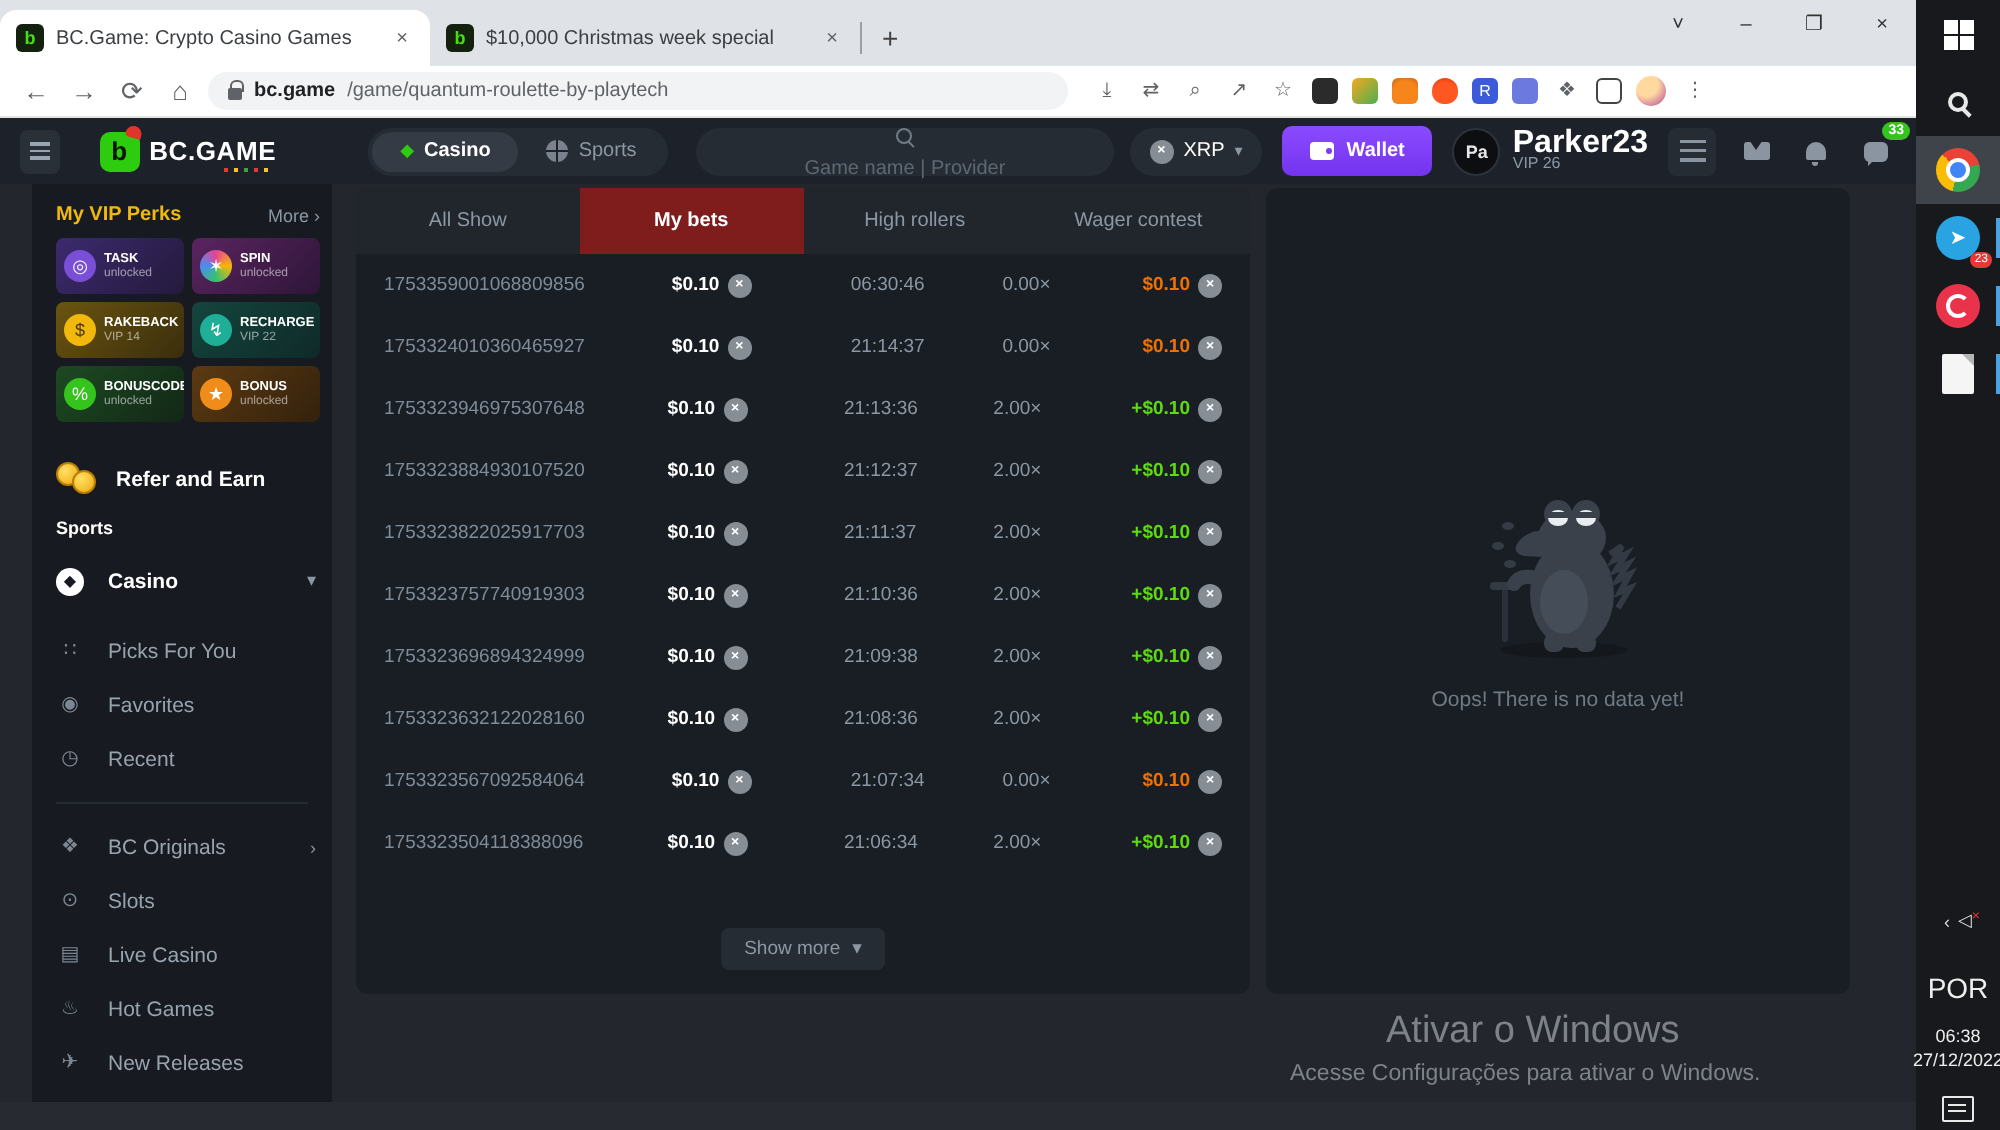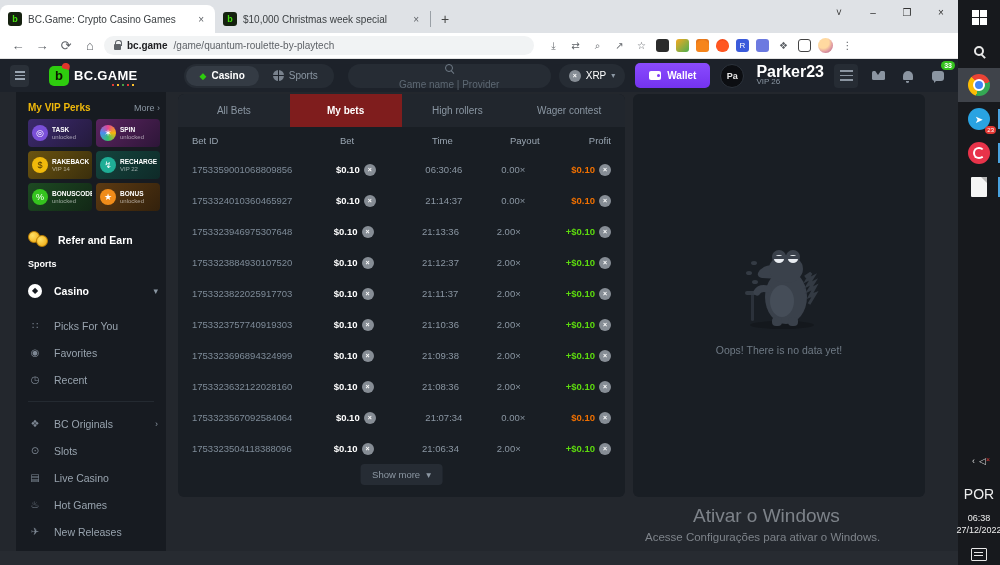--- a/index.html
+++ b/index.html
@@ -75,21 +75,21 @@
   .mag2 { width:8px; height:8px; border:1.4px solid #707b87; border-radius:50%; position:relative; flex:none; }
   .mag2:after { content:""; position:absolute; width:1.4px; height:4px; background:#707b87; transform:rotate(-45deg); bottom:-3px; right:-1px; }
   .search-ph { font-size:10px; color:#5d6873; }
   .hdr-right { margin-left:auto; display:flex; align-items:center; gap:10px; }
   .xrp-sel { display:flex; align-items:center; gap:5px; background:#262c34; border-radius:13px; height:24px; padding:0 10px; color:#fff; font-size:10px; }
   .coin { display:inline-flex; width:12px; height:12px; border-radius:50%; background:#868d95; color:#fff; font-size:7px; font-weight:bold; align-items:center; justify-content:center; flex:none; }
   .chev { color:#8b97a3; font-size:8px; }
   .wallet-btn { display:flex; align-items:center; gap:6px; background:linear-gradient(180deg,#8a4bff,#7433ee); color:#fff; font-size:10px; font-weight:bold; height:25px; padding:0 14px; border-radius:5px; }
   .wallet-ic { width:12px; height:9px; background:#fff; border-radius:2px; position:relative; }
   .wallet-ic:after { content:""; position:absolute; right:1px; top:3px; width:3px; height:3px; background:#7d3bf5; border-radius:50%; }
-  .user { display:flex; align-items:center; gap:12px; }
+  .user { display:flex; align-items:center; gap:6px; }
   .user-avatar { width:24px; height:24px; border-radius:50%; background:#0c0e12; color:#e8e8e8; font-weight:bold; font-size:9px; display:flex; align-items:center; justify-content:center; border:1px solid #2c333c; }
   .user-name { color:#fff; font-size:16px; font-weight:bold; line-height:11px; }
   .user-vip { color:#8b97a3; font-size:8px; }
   .hdr-ic { position:relative; width:20px; height:20px; display:flex; align-items:center; justify-content:center; }
   .listic { width:13px; height:11px; background:repeating-linear-gradient(180deg,#8b95a1 0 1.6px,transparent 1.6px 4.6px); }
   .listic-box { width:24px; height:24px; background:#262c34; border-radius:4px; display:flex; align-items:center; justify-content:center; }
   .envic { width:13px; height:9px; background:#8b95a1; border-radius:1.5px; position:relative; overflow:hidden; }
   .envic:after { content:""; position:absolute; left:1px; right:1px; top:-4px; height:8px; background:#1d222a; transform:rotate(0); clip-path:polygon(0 0,50% 100%,100% 0); }
   .bellic { width:10px; height:9px; background:#8b95a1; border-radius:5px 5px 1px 1px; position:relative; }
   .bellic:after { content:""; position:absolute; bottom:-2.5px; left:3px; width:3px; height:2px; background:#8b95a1; border-radius:0 0 2px 2px; }
@@ -363,31 +363,24 @@
     </div>
     <div class="side-item">
       <span class="side-ic">∿</span>
       <span>High Volatility</span>
     </div>
   </div>
 
   <div class="bets-panel">
     <div class="bets-card">
       <div class="bet-tabs">
-        <div class="bet-tab">All Bets</div>
+        <div class="bet-tab">All Show</div>
         <div class="bet-tab active">My bets</div>
         <div class="bet-tab">High rollers</div>
         <div class="bet-tab">Wager contest</div>
-      </div>
-      <div class="thead">
-        <span class="h-id">Bet ID</span>
-        <span class="h-bet">Bet</span>
-        <span class="h-time">Time</span>
-        <span class="h-payout">Payout</span>
-        <span class="h-profit">Profit</span>
       </div>
 
       <div class="bet-row">
         <span class="c-id">1753359001068809856</span>
         <span class="c-bet">
             <span>$0.10</span>
             <span class="coin">×</span>
           </span>
         <span class="c-time">06:30:46</span>
         <span class="c-payout">0.00×</span>

